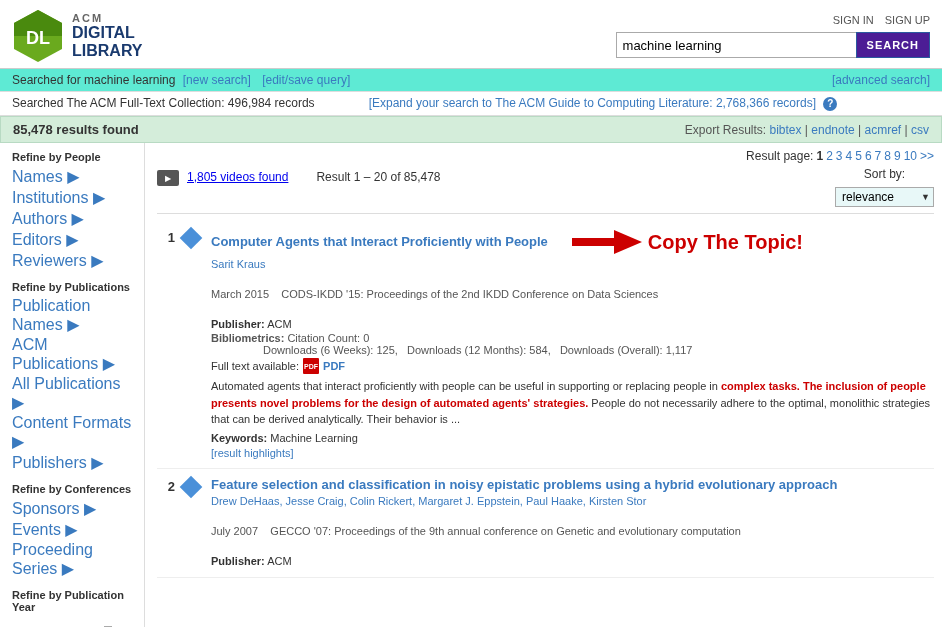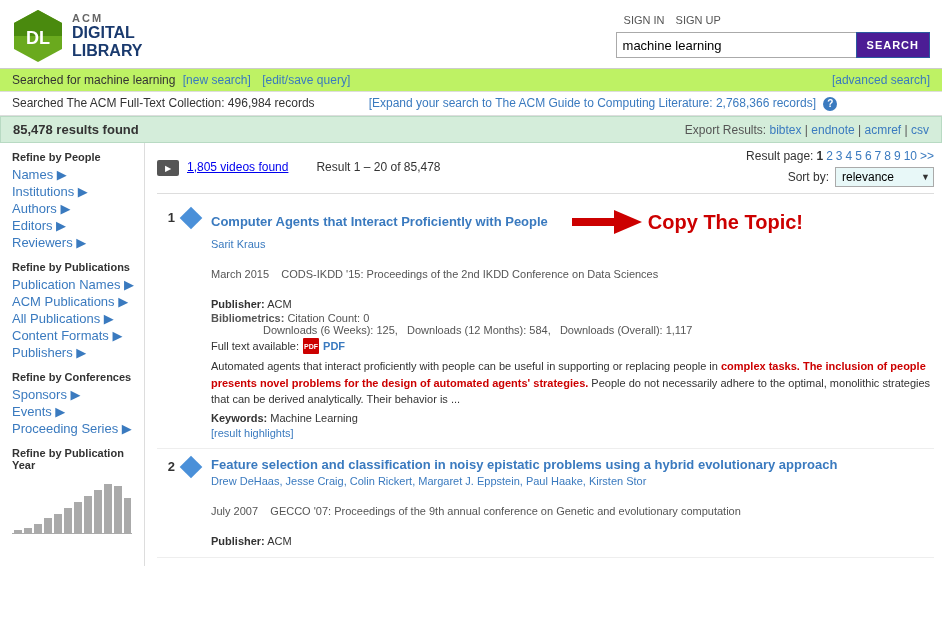--- a/index.html
+++ b/index.html
@@ -1,29 +1,29 @@
 <!DOCTYPE html>
 <html><head>
   <meta charset="utf-8">
   <style>
     * { margin: 0; padding: 0; box-sizing: border-box; }
     body { font-family: Arial, sans-serif; font-size: 12px; color: #333; background: #fff; }
     
     
     .header { display: flex; align-items: center; justify-content: space-between; padding: 8px 12px 4px 12px; border-bottom: 1px solid #ccc; }
     .logo-area { display: flex; align-items: center; gap: 8px; }
-    .header-right { display: flex; flex-direction: column; align-items: flex-start; gap: 6px; }
+    .header-right { display: flex; flex-direction: column; align-items: flex-end; gap: 6px; }
     .auth-links { font-size: 11px; color: #777; }
     .auth-links a { color: #555; text-decoration: none; margin-left: 8px; }
     .search-bar { display: flex; align-items: center; gap: 0; }
     .search-input { width: 240px; height: 26px; border: 1px solid #aaa; border-right: none; padding: 0 6px; font-size: 13px; }
     .search-button { height: 26px; padding: 0 10px; background: #4c1d95; color: white; border: 1px solid #2a5a9f; font-size: 11px; font-weight: bold; cursor: pointer; letter-spacing: 1px; }
 
     
-    .sub-header { background: #bef264; border-bottom: 1px solid #ddd; padding: 4px 12px; display: flex; justify-content: space-between; align-items: center; }
+    .sub-header { background: #5eead4; border-bottom: 1px solid #ddd; padding: 4px 12px; display: flex; justify-content: space-between; align-items: center; }
     .search-info { font-size: 12px; color: #333; }
     .search-info a { color: #3a7abf; text-decoration: none; margin: 0 4px; }
     .advanced-search a { color: #3a7abf; text-decoration: none; font-size: 12px; }
 
     
     .collection-bar { padding: 4px 12px; font-size: 12px; border-bottom: 1px solid #ddd; background: #fff; }
     .collection-bar a { color: #3a7abf; text-decoration: none; padding-left: 44px; }
     .help-icon { display: inline-block; width: 14px; height: 14px; background: #3a7abf; color: white; border-radius: 50%; text-align: center; line-height: 14px; font-size: 10px; font-weight: bold; margin-left: 4px; }
 
     
@@ -32,21 +32,21 @@
     .export-results { font-size: 12px; color: #555; }
     .export-results a { color: #3a7abf; text-decoration: none; }
 
     
     .main-layout { display: flex; }
 
     
     .sidebar { width: 145px; min-width: 145px; padding: 8px 8px 8px 12px; border-right: 1px solid #ddd; font-size: 11px; }
     .sidebar-section { margin-bottom: 10px; }
     .sidebar-section h4 { font-size: 11px; font-weight: bold; color: #333; margin-bottom: 3px; }
-    .sidebar-section a { display: block; color: #3a7abf; text-decoration: none; padding: 1px 0; font-size: 13px; }
+    .sidebar-section a { display: block; color: #3a7abf; text-decoration: none; padding: 1px 0; font-size: 16px; }
     .year-chart { width: 120px; height: 60px; margin-top: 4px; }
 
     
     .content { flex: 1; padding: 0 8px 8px 12px; }
 
     
     .pagination-bar { display: flex; justify-content: space-between; align-items: center; padding: 6px 0; border-bottom: 1px solid #ddd; margin-bottom: 6px; }
     .video-icon { width: 22px; height: 16px; background: #555; border-radius: 2px; display: inline-flex; align-items: center; justify-content: center; }
     .video-icon::after { content: '▶'; color: white; font-size: 8px; }
     .page-links { display: flex; align-items: center; gap: 3px; font-size: 12px; }
@@ -197,21 +197,21 @@
           <a href="#">3</a>
           <a href="#">4</a>
           <a href="#">5</a>
           <a href="#">6</a>
           <a href="#">7</a>
           <a href="#">8</a>
           <a href="#">9</a>
           <a href="#">10</a>
           <a href="#">&gt;&gt;</a>
         </div>
-        <div class="sort-bar" style="margin-top:4px;">
+        <div class="sort-bar" style="margin-top:4px;flex-direction:column;">
           <span>Sort by:</span>
           <div class="sort-wrapper">
             <select class="sort-select">
               <option>relevance</option>
               <option>date</option>
               <option>downloads</option>
               <option>citation count</option>
             </select>
           </div>
         </div>

